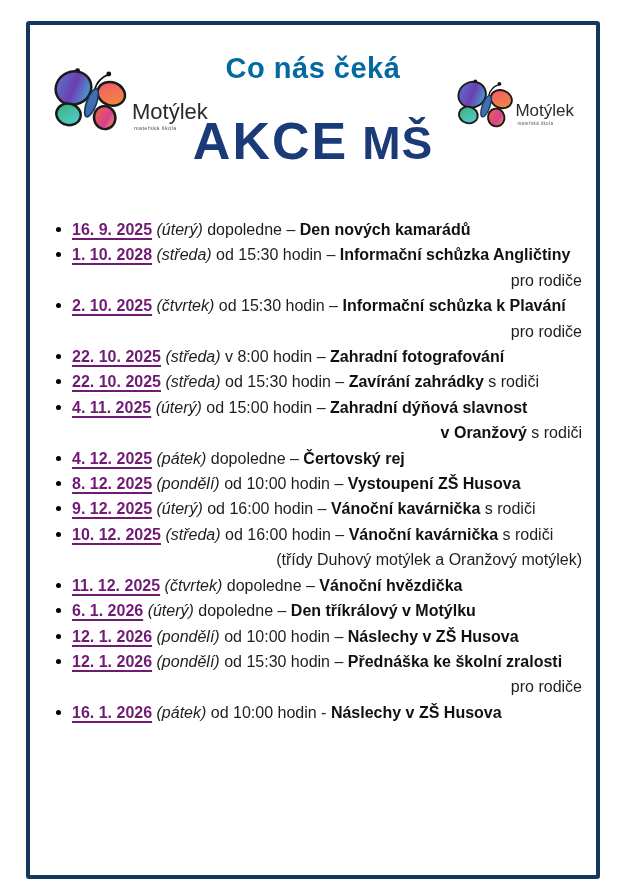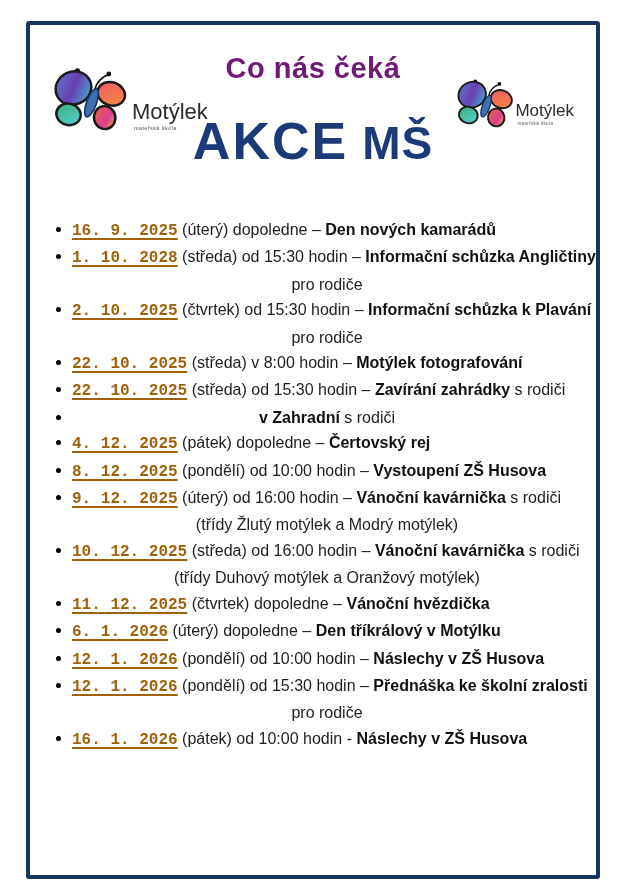--- a/index.html
+++ b/index.html
@@ -17,21 +17,21 @@
     width:574px;height:858px;
     box-sizing:border-box;
     border:4px solid #17365d;
     border-radius:3px;
     background:#ffffff;
     overflow:hidden;
   }
   .red-title{
     margin:26px 0 0 0;
     text-align:center;
-    color:#701a75;
+    color:#0369a1;
     font-size:29px;
     font-weight:bold;
     letter-spacing:0.5px;
     line-height:35px;
   }
   .big-title{
     margin:12px 0 0 0;
     text-align:center;
     color:#1b3a78;
     line-height:86px;
@@ -78,29 +78,28 @@
   ul.events li::before{
     content:"";
     position:absolute;
     left:-16px;top:10px;
     width:5px;height:5px;
     border-radius:50%;
     background:#000;
   }
   .line1{white-space:nowrap;}
   .date{
-    font-weight:bold;color:#a16207;
+    font-weight:bold;color:#701a75;
     text-decoration:underline;
     text-decoration-thickness:1.5px;
     text-underline-offset:3px;
-    font-family:Liberation Mono, monospace;
-  }
-  .day{}
+  }
+  .day{font-style:italic;}
   .etitle{font-weight:bold;color:#111;}
-  .wrap-line{text-align:center;}
+  .wrap-line{text-align:right;}
 </style>
 </head>
 <body>
 
 <div class="frame">
 
   <div class="logo logo-left">
     <svg viewBox="0 0 110 90">
       <defs>
         <linearGradient id="gBlue" x1="0" y1="0" x2="1" y2="1">
@@ -200,40 +199,47 @@
           <span class="etitle"></span>
           <span>pro rodiče</span>
         </div>
       </li>
 
       <li class="event">
         <span class="line1">
           <span class="date">22. 10. 2025</span>
           <span class="day">(středa)</span>
           <span class="lead">v 8:00 hodin –</span>
-          <span class="etitle">Motýlek fotografování</span>
+          <span class="etitle">Zahradní fotografování</span>
           <span class="tail"></span>
         </span>
         
       </li>
 
       <li class="event">
         <span class="line1">
           <span class="date">22. 10. 2025</span>
           <span class="day">(středa)</span>
           <span class="lead">od 15:30 hodin –</span>
           <span class="etitle">Zavírání zahrádky</span>
           <span class="tail">s rodiči</span>
         </span>
         
       </li>
 
       <li class="event">
-        <div class="wrap-line">
-          <span class="etitle">v Zahradní</span>
+        <span class="line1">
+          <span class="date">4. 11. 2025</span>
+          <span class="day">(úterý)</span>
+          <span class="lead">od 15:00 hodin –</span>
+          <span class="etitle">Zahradní dýňová slavnost</span>
+          <span class="tail"></span>
+        </span>
+        <div class="wrap-line">
+          <span class="etitle">v Oranžový</span>
           <span>s rodiči</span>
         </div>
       </li>
 
       <li class="event">
         <span class="line1">
           <span class="date">4. 12. 2025</span>
           <span class="day">(pátek)</span>
           <span class="lead">dopoledne –</span>
           <span class="etitle">Čertovský rej</span>
@@ -254,24 +260,20 @@
       </li>
 
       <li class="event">
         <span class="line1">
           <span class="date">9. 12. 2025</span>
           <span class="day">(úterý)</span>
           <span class="lead">od 16:00 hodin –</span>
           <span class="etitle">Vánoční kavárnička</span>
           <span class="tail">s rodiči</span>
         </span>
-        <div class="wrap-line">
-          <span class="etitle"></span>
-          <span>(třídy Žlutý motýlek a Modrý motýlek)</span>
-        </div>
       </li>
 
       <li class="event">
         <span class="line1">
           <span class="date">10. 12. 2025</span>
           <span class="day">(středa)</span>
           <span class="lead">od 16:00 hodin –</span>
           <span class="etitle">Vánoční kavárnička</span>
           <span class="tail">s rodiči</span>
         </span>

